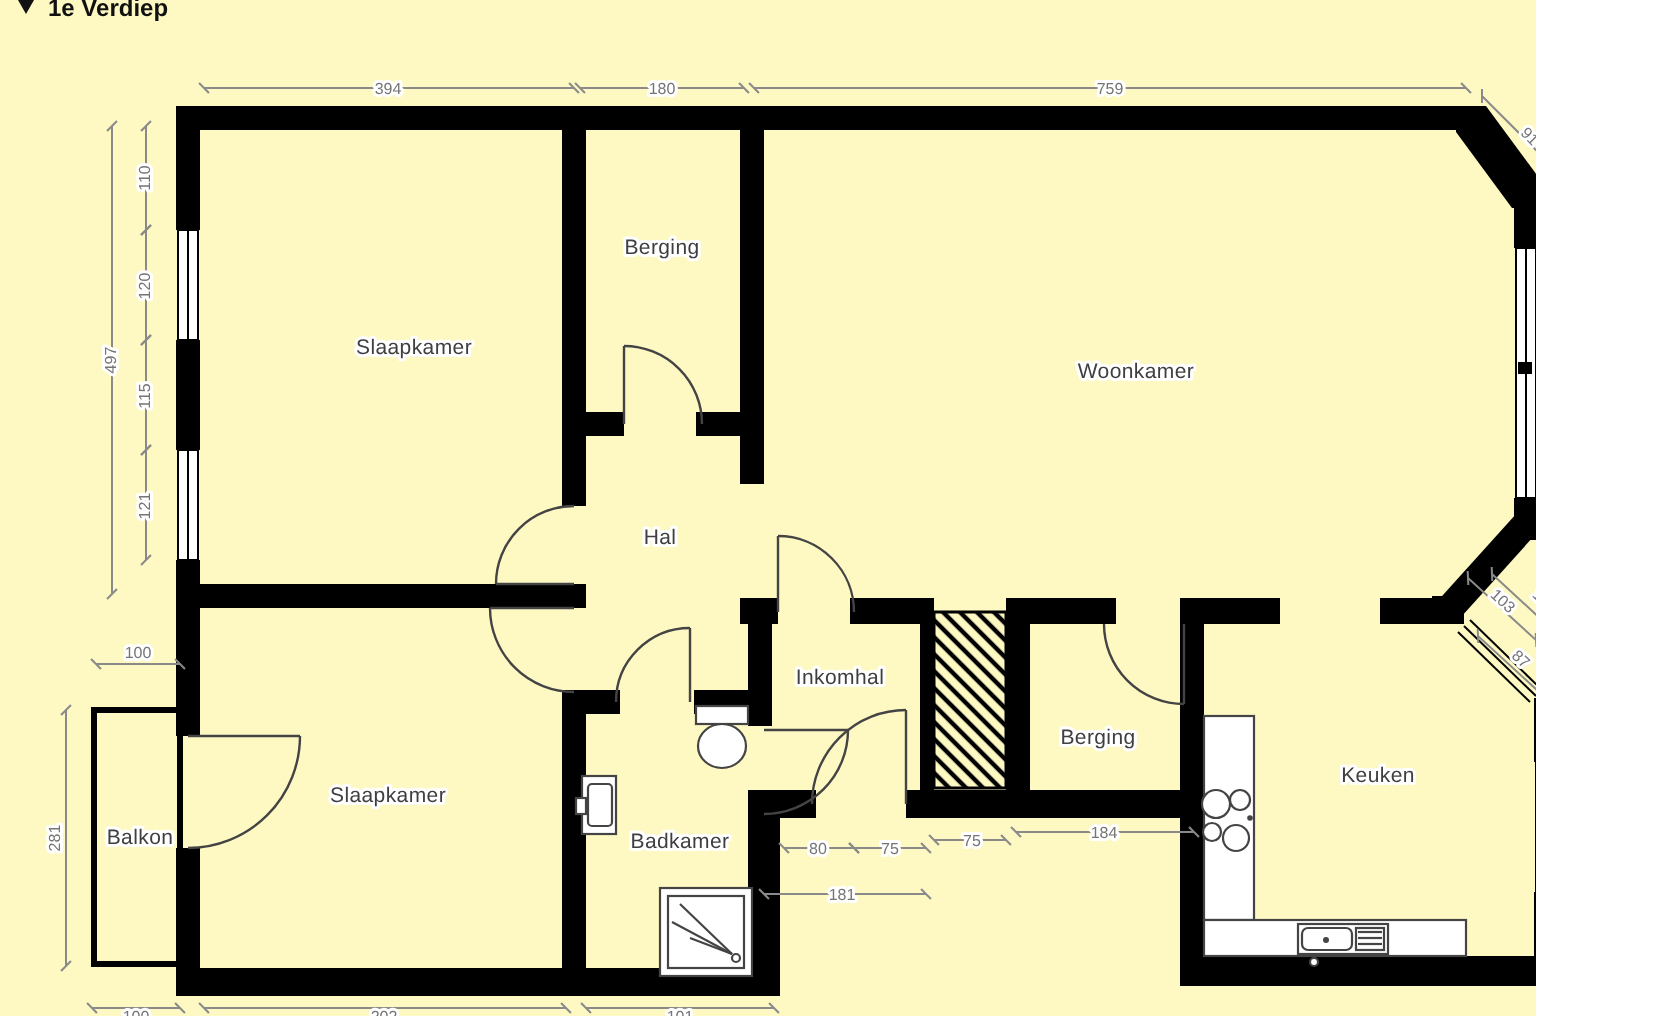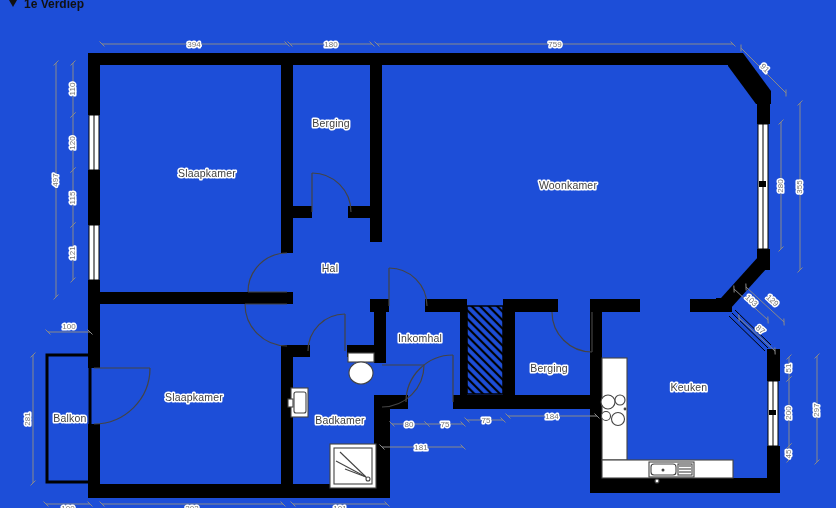--- a/index.html
+++ b/index.html
@@ -1,16 +1,16 @@
 <!DOCTYPE html>
 <html><head>
 <meta charset="utf-8">
 <style>
   html,body{margin:0;padding:0;background:#ffffff;}
-  .stage{width:836px;height:508px;position:relative;background:#1d4ed8;overflow:hidden;}
+  .stage{width:768px;height:508px;position:relative;background:#fef9c3;overflow:hidden;}
   svg{display:block;font-family:"Liberation Sans", sans-serif;}
   .room{font-size:10.5px;letter-spacing:.2px;paint-order:stroke;stroke:#fff;stroke-width:3px;stroke-linejoin:round;}
   .dim{font-size:8px;paint-order:stroke;stroke:#fff;stroke-width:3px;stroke-linejoin:round;}
   .title-text{font-size:12px;font-weight:bold;fill:#111;}
   .dim-line{stroke:#8a8a8a;stroke-width:1;fill:none;}
   .door{stroke:#444;stroke-width:1.2;fill:none;}
   .fixture{stroke:#444;stroke-width:1.1;fill:#fff;}
   .win{fill:#fff;stroke:#000;stroke-width:1;}
   .winline{stroke:#000;stroke-width:1;}
 </style>

